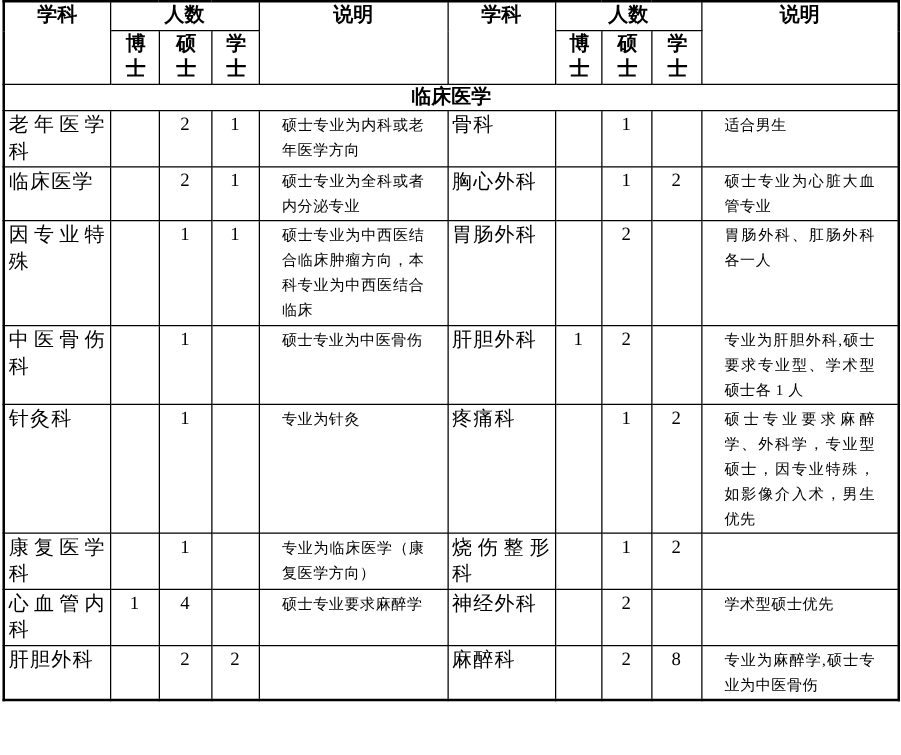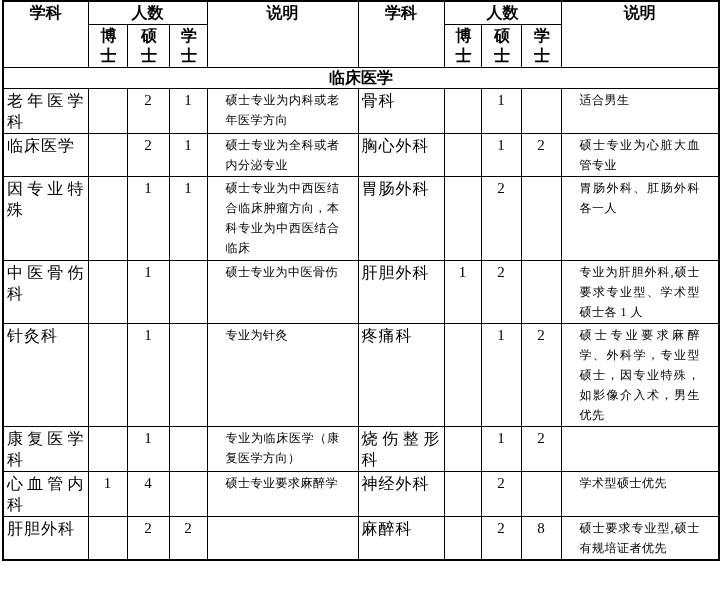--- a/index.html
+++ b/index.html
@@ -218,17 +218,17 @@
       <tr style="height:40px">
         <td class="subj">肝胆外科</td>
         <td class="num"></td>
         <td class="num">2</td>
         <td class="num">2</td>
         <td class="note"></td>
         <td class="subj">麻醉科</td>
         <td class="num"></td>
         <td class="num">2</td>
         <td class="num">8</td>
-        <td class="note">硕士要求专业型,硕士有规培证者优先</td>
+        <td class="note">专业为麻醉学,硕士专业为中医骨伤</td>
       </tr>
     </tbody>
   </table>
 </div>
 
 </body></html>

